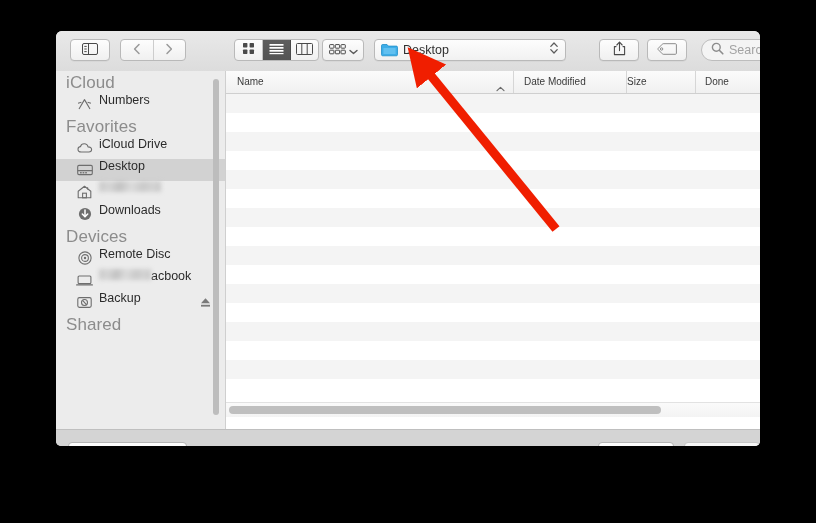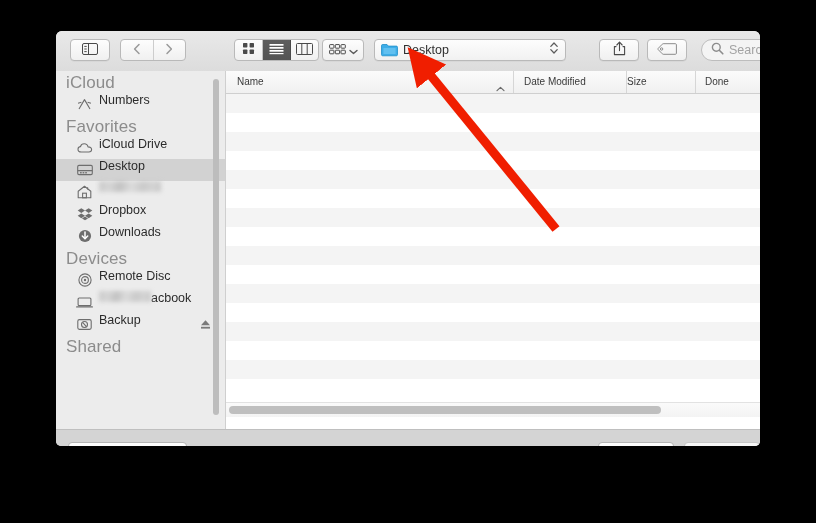--- a/index.html
+++ b/index.html
@@ -496,32 +496,20 @@
               <svg width="15" height="14" viewBox="0 0 15 14">
                 <path d="M1.2 6.3 L7.5 1.2 L13.8 6.3 L13.8 12.8 L1.2 12.8 Z" stroke="#6e6e6e" fill="none" stroke-width="1.1" stroke-linejoin="round"></path>
                 <rect x="5.6" y="8.2" width="3.8" height="4.6" stroke="#6e6e6e" fill="none" stroke-width="1.1"></rect>
                 <line x1="10.6" y1="2.3" x2="10.6" y2="4.6" stroke="#6e6e6e" fill="none" stroke-width="1.1"></line>
               </svg>
             </span>
             <span class="blurred" style="width: 62px;"></span>
           </div>
           <div class="sb-item">
             <span class="sb-ico">
-              <svg width="16" height="14" viewBox="0 0 16 14">
-                <path d="M4.3 1.2 L8 3.6 L4.3 6 L0.7 3.6 Z" fill="#6e6e6e"></path>
-                <path d="M11.7 1.2 L15.3 3.6 L11.7 6 L8 3.6 Z" fill="#6e6e6e"></path>
-                <path d="M4.3 6.4 L8 8.8 L4.3 11.2 L0.7 8.8 Z" fill="#6e6e6e"></path>
-                <path d="M11.7 6.4 L15.3 8.8 L11.7 11.2 L8 8.8 Z" fill="#6e6e6e"></path>
-                <path d="M8 9.6 L11 11.5 L8 13.2 L5 11.5 Z" fill="#6e6e6e"></path>
-              </svg>
-            </span>
-            <span class="sb-label">Dropbox</span>
-          </div>
-          <div class="sb-item">
-            <span class="sb-ico">
               <svg width="14" height="14" viewBox="0 0 14 14">
                 <circle cx="7" cy="7" r="6.1" fill="#6e6e6e"></circle>
                 <line x1="7" y1="3.1" x2="7" y2="9.4" stroke="#ffffff" stroke-width="1.5" stroke-linecap="round"></line>
                 <polyline points="4.3,7 7,9.8 9.7,7" fill="none" stroke="#ffffff" stroke-width="1.5" stroke-linecap="round" stroke-linejoin="round"></polyline>
               </svg>
             </span>
             <span class="sb-label">Downloads</span>
           </div>
           <div class="sb-header">Devices</div>
           <div class="sb-item">

